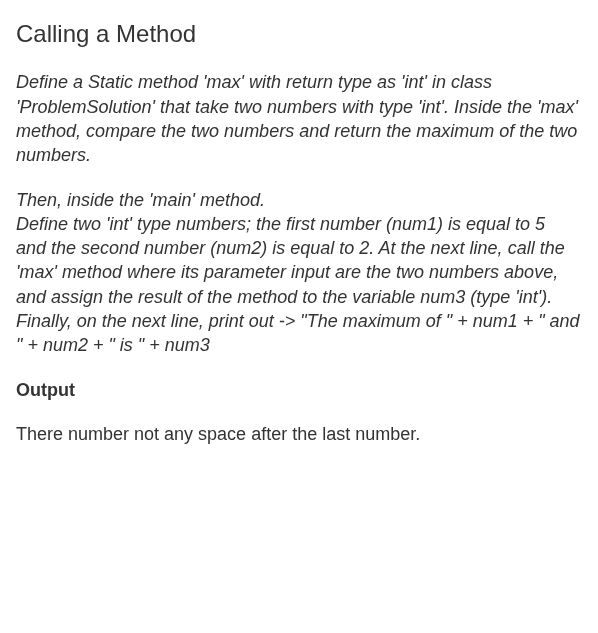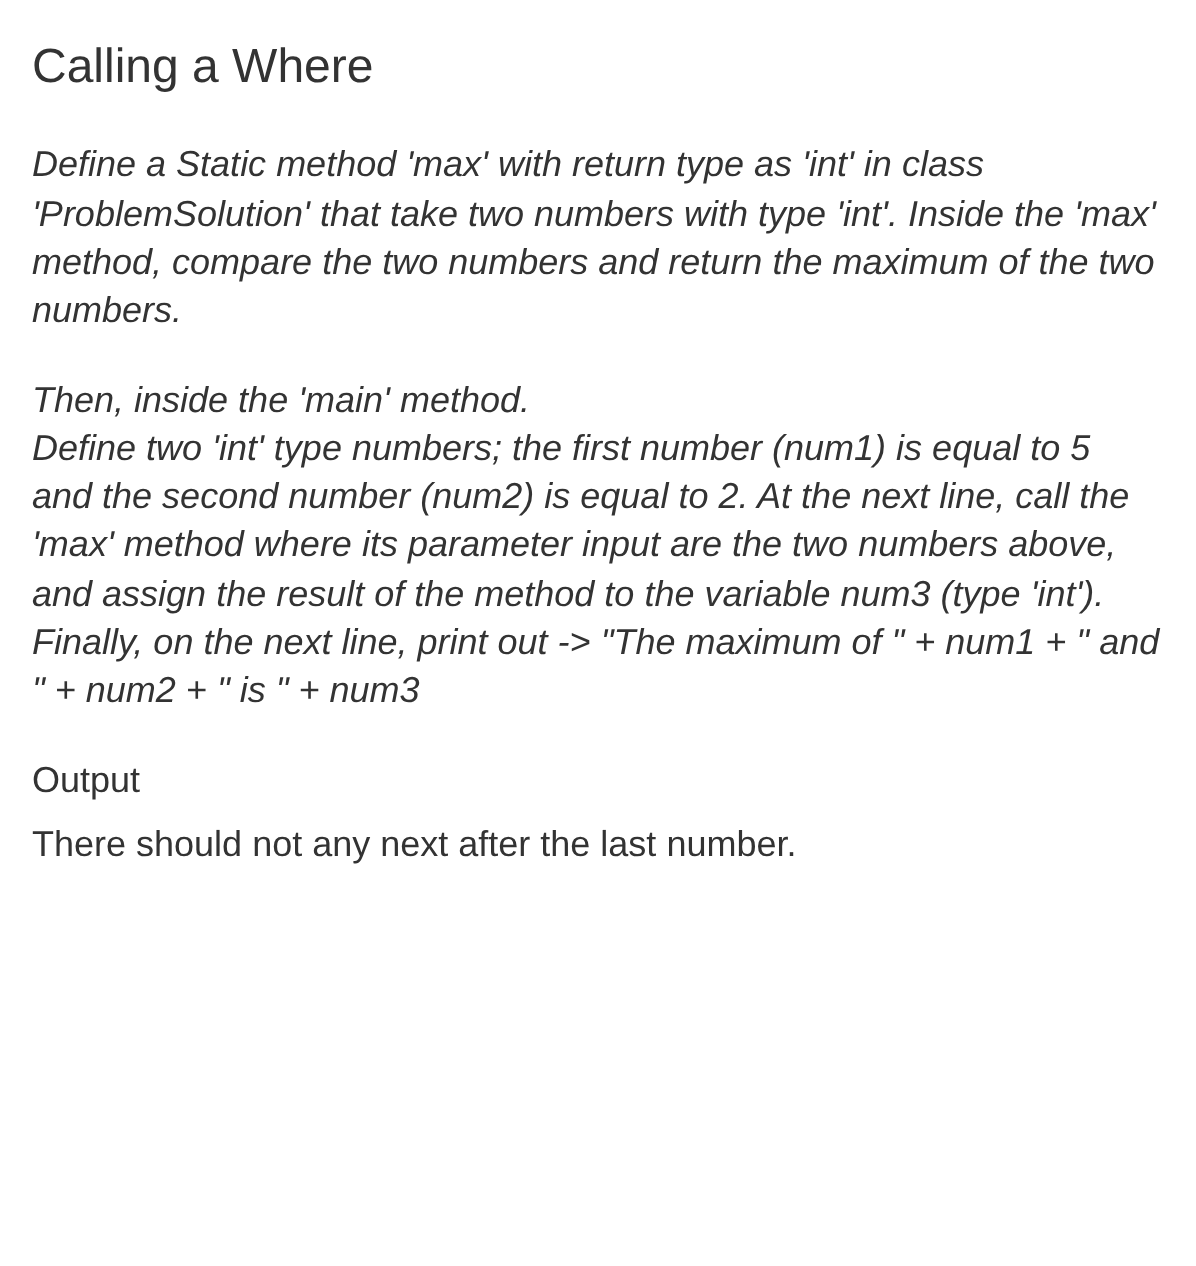--- a/index.html
+++ b/index.html
@@ -20,47 +20,48 @@
       font-size: 24px;
       font-weight: 400;
       color: #333333;
       margin-bottom: 20px;
     }
     .para {
       margin-bottom: 20px;
       font-style: italic;
     }
     .output-block {
-      margin-bottom: 8px;
+      margin-bottom: 20px;
+      font-weight: bold;
     }
     .output-label {
       display: block;
     }
     .output-content {
       display: block;
       padding-left: 24px;
     }
     .where-block {
     }
     .where-label {
       display: block;
     }
     .where-line {
       display: block;
     }
   </style>
 </head>
 <body>
 
-<h1 class="heading">Calling a Where</h1>
+<h1 class="heading">Calling a Method</h1>
 
 <p class="para">Define a Static method 'max' with return type as 'int' in class 'ProblemSolution' that take two numbers with type 'int'. Inside the 'max' method, compare the two numbers and return the maximum of the two numbers.</p>
 
 <p class="para" style="white-space: pre-line;">Then, inside the 'main' method.
 Define two 'int' type numbers; the first number (num1) is equal to 5 and the second number (num2) is equal to 2. At the next line, call the 'max' method where its parameter input are the two numbers above, and assign the result of the method to the variable num3 (type 'int'). Finally, on the next line, print out -&gt; "The maximum of " + num1 + " and " + num2 + " is " + num3</p>
 
 <div class="output-block">
   <span class="output-label">Output</span>
 </div>
 
 <div class="where-block">
-  <span class="where-line">There should not any next after the last number.</span>
+  <span class="where-line">There number not any space after the last number.</span>
 </div>
 
 </body></html>

